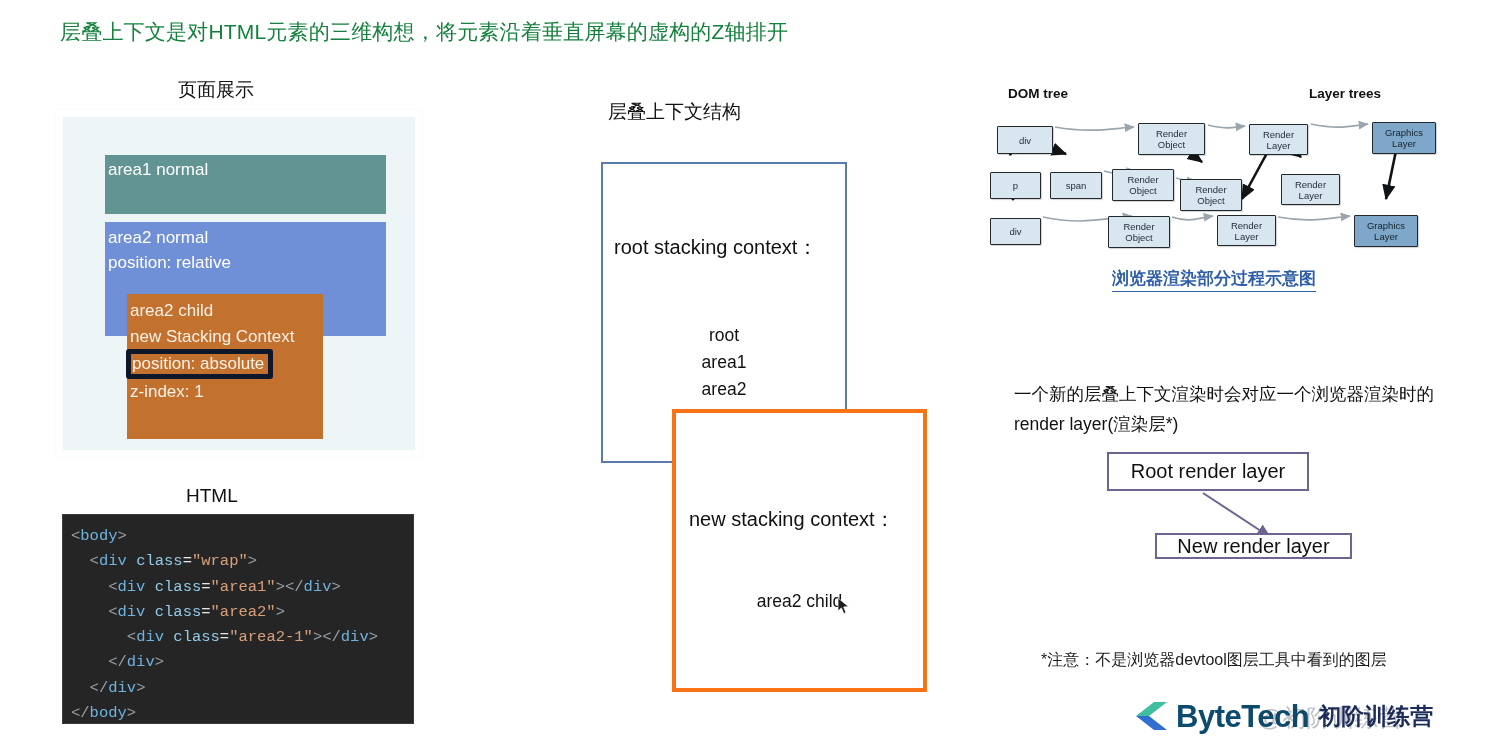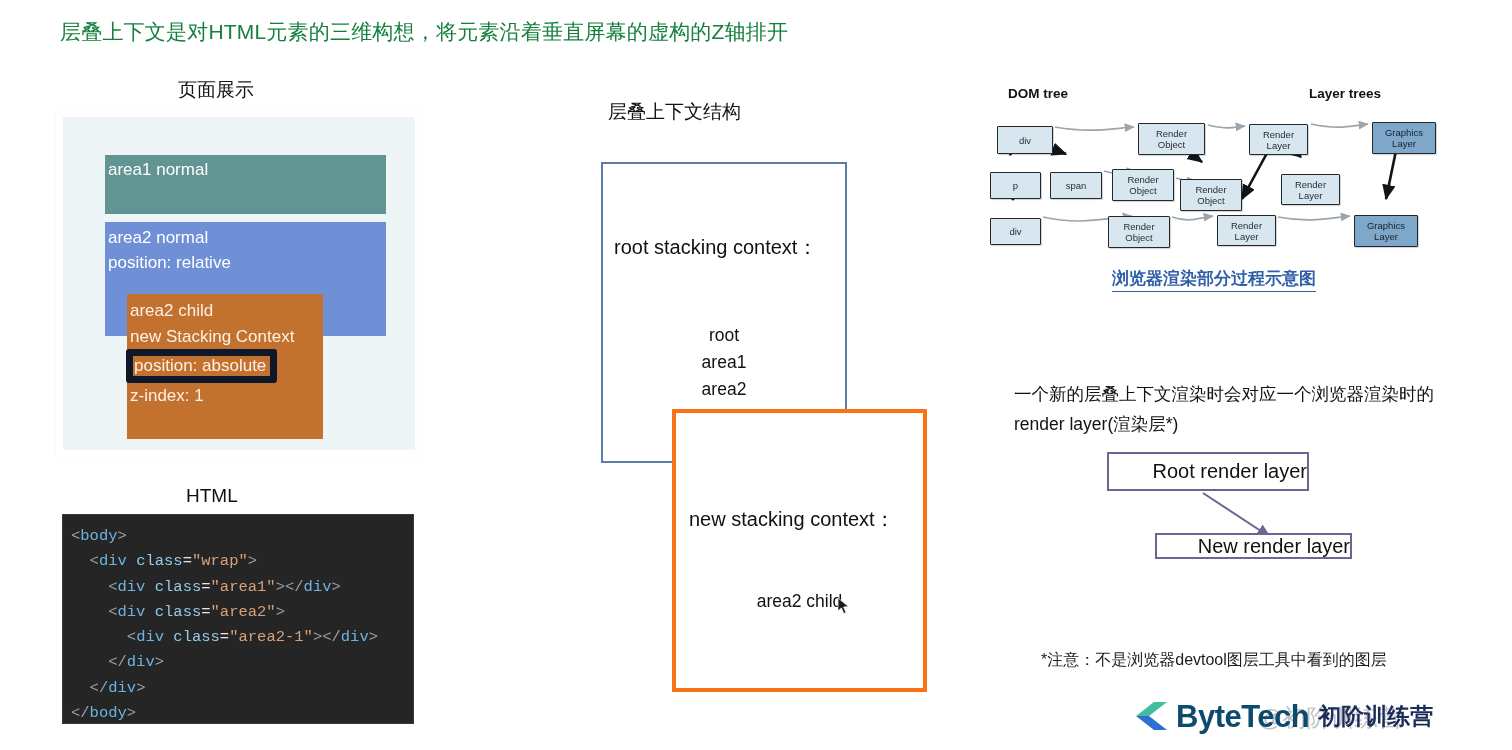--- a/index.html
+++ b/index.html
@@ -83,21 +83,21 @@
     width: 196px;
     height: 145px;
     background: #c2712f;
     color: #fdf1e6;
     font-size: 17px;
     padding: 4px 0 0 3px;
     line-height: 1.5;
   }
   .hl-row {
     display: inline-block;
-    border: 7px solid #0f172a;
+    border: 5px solid #0f172a;
     border-radius: 3px;
     margin-left: -4px;
     padding: 0 4px 0 1px;
     line-height: 1.15;
   }
 
   
   #html-caption { left: 186px; top: 485px; }
 
   .code-box {
@@ -244,21 +244,21 @@
     line-height: 30px;
     color: #111;
   }
 
   .rl-box {
     position: absolute;
     background: #ffffff;
     border: 2px solid #6f6391;
     display: flex;
     align-items: center;
-    justify-content: flex-end;
+    justify-content: center;
     font-size: 20px;
     color: #111;
     white-space: nowrap;
   }
   #rl-root { left: 1107px; top: 452px; width: 202px; height: 39px; }
   #rl-new  { left: 1155px; top: 533px; width: 197px; height: 26px; }
   .rl-arrow { position: absolute; left: 1100px; top: 445px; width: 270px; height: 140px; }
 
   .footnote {
     position: absolute;

